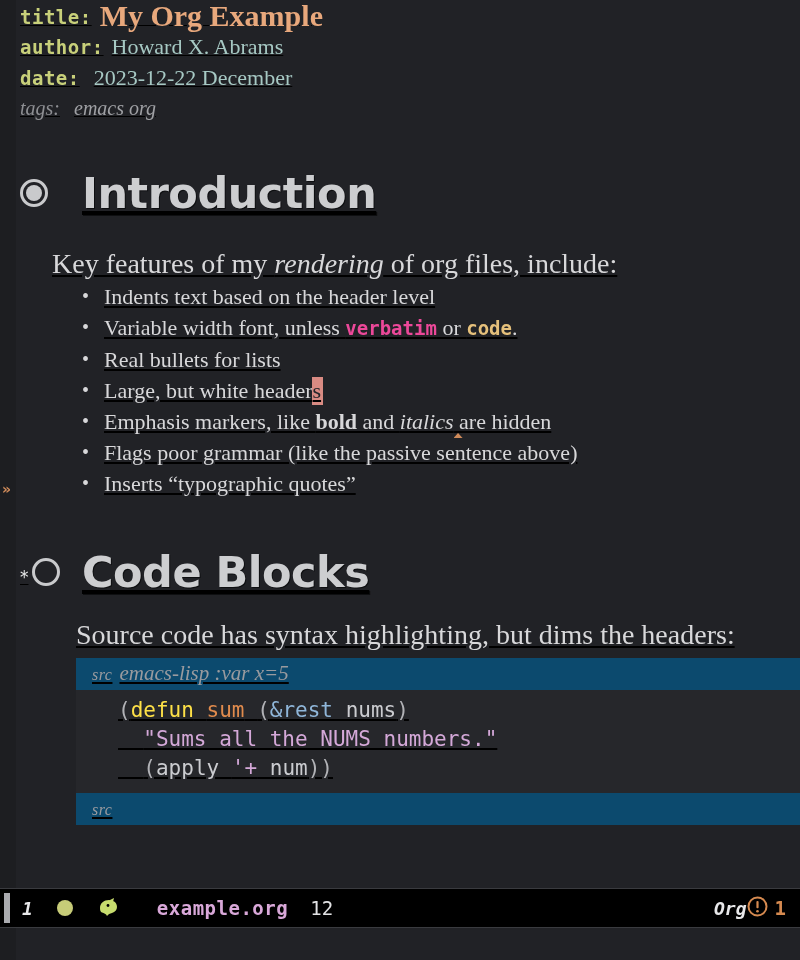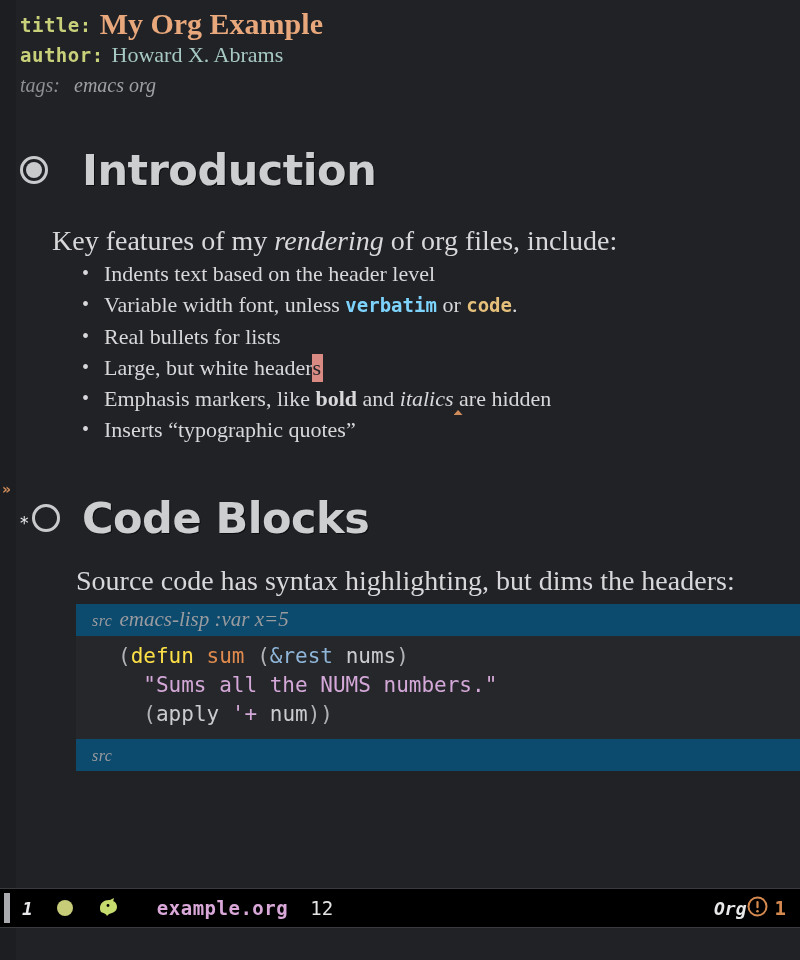--- a/index.html
+++ b/index.html
@@ -50,21 +50,22 @@
     font-family: "DejaVu Sans", sans-serif;
     font-size: 14px;
     font-weight: bold;
     line-height: 1;
   }
 
   #buffer-content {
     position: relative;
     z-index: 2;
     padding-left: 20px;
-    padding-top: 8px;
+    padding-top: 0;
+    text-decoration: underline;
   }
 
   
   .kwline {
     white-space: nowrap;
     line-height: 31px;
     height: 31px;
   }
   .kw-key {
     font-family: "DejaVu Sans Mono", monospace;
@@ -187,21 +188,21 @@
   ul.orglist li::before {
     content: "\2022";
     position: absolute;
     left: 0;
     color: #d8d8da;
     font-size: 20px;
   }
   .verbatim {
     font-family: "DejaVu Sans Mono", monospace;
     font-size: 19px;
-    color: #7dd3fc;
+    color: #ec4899;
     font-weight: bold;
   }
   .codeinl {
     font-family: "DejaVu Sans Mono", monospace;
     font-size: 19px;
     color: #e5c07b;
     font-weight: bold;
   }
   .em-italic { font-style: italic; }
   .em-bold { font-weight: bold; }
@@ -362,20 +363,23 @@
     <div id="buffer-content">
 
       <div class="kwline">
         <span class="kw-key">title:</span><span class="kw-title-val">My Org Example</span>
       </div>
 
       <div class="kwline">
         <span class="kw-key">author:</span><span class="kw-val">Howard X. Abrams</span>
       </div>
 
+      <div class="kwline">
+        <span class="kw-key">date:</span><span class="kw-val" style="margin-left:14px;">2023-12-22 December</span>
+      </div>
 
       <div class="kwline">
         <span class="kw-tags-key">tags:</span><span class="kw-tags-val">emacs org</span>
       </div>
 
 
       <div class="h1row">
         <span class="h1-bullet-wrap">
           <span class="bullet-ring filled"></span>
         </span>
@@ -396,20 +400,23 @@
           <li><span>Variable width font, unless </span><span class="verbatim">verbatim</span><span> or </span><span class="codeinl">code</span><span>.</span></li>
 
           <li>
             <span>Real bullets for lists</span>
           </li>
 
           <li><span>Large, but white header</span><span class="cursor-block">s</span></li>
 
           <li><span>Emphasis markers, like </span><span class="em-bold">bold</span><span> and </span><span class="em-italic">italics</span><span class="grammar-mark"> </span><span>are hidden</span></li>
 
+          <li>
+            <span>Flags poor grammar (like the passive sentence above)</span>
+          </li>
 
           <li>
             <span>Inserts “typographic quotes”</span>
           </li>
 
         </ul>
       </div>
 
       <div class="h1row" style="margin-top:42px;">
         <span class="h1-bullet-wrap">

